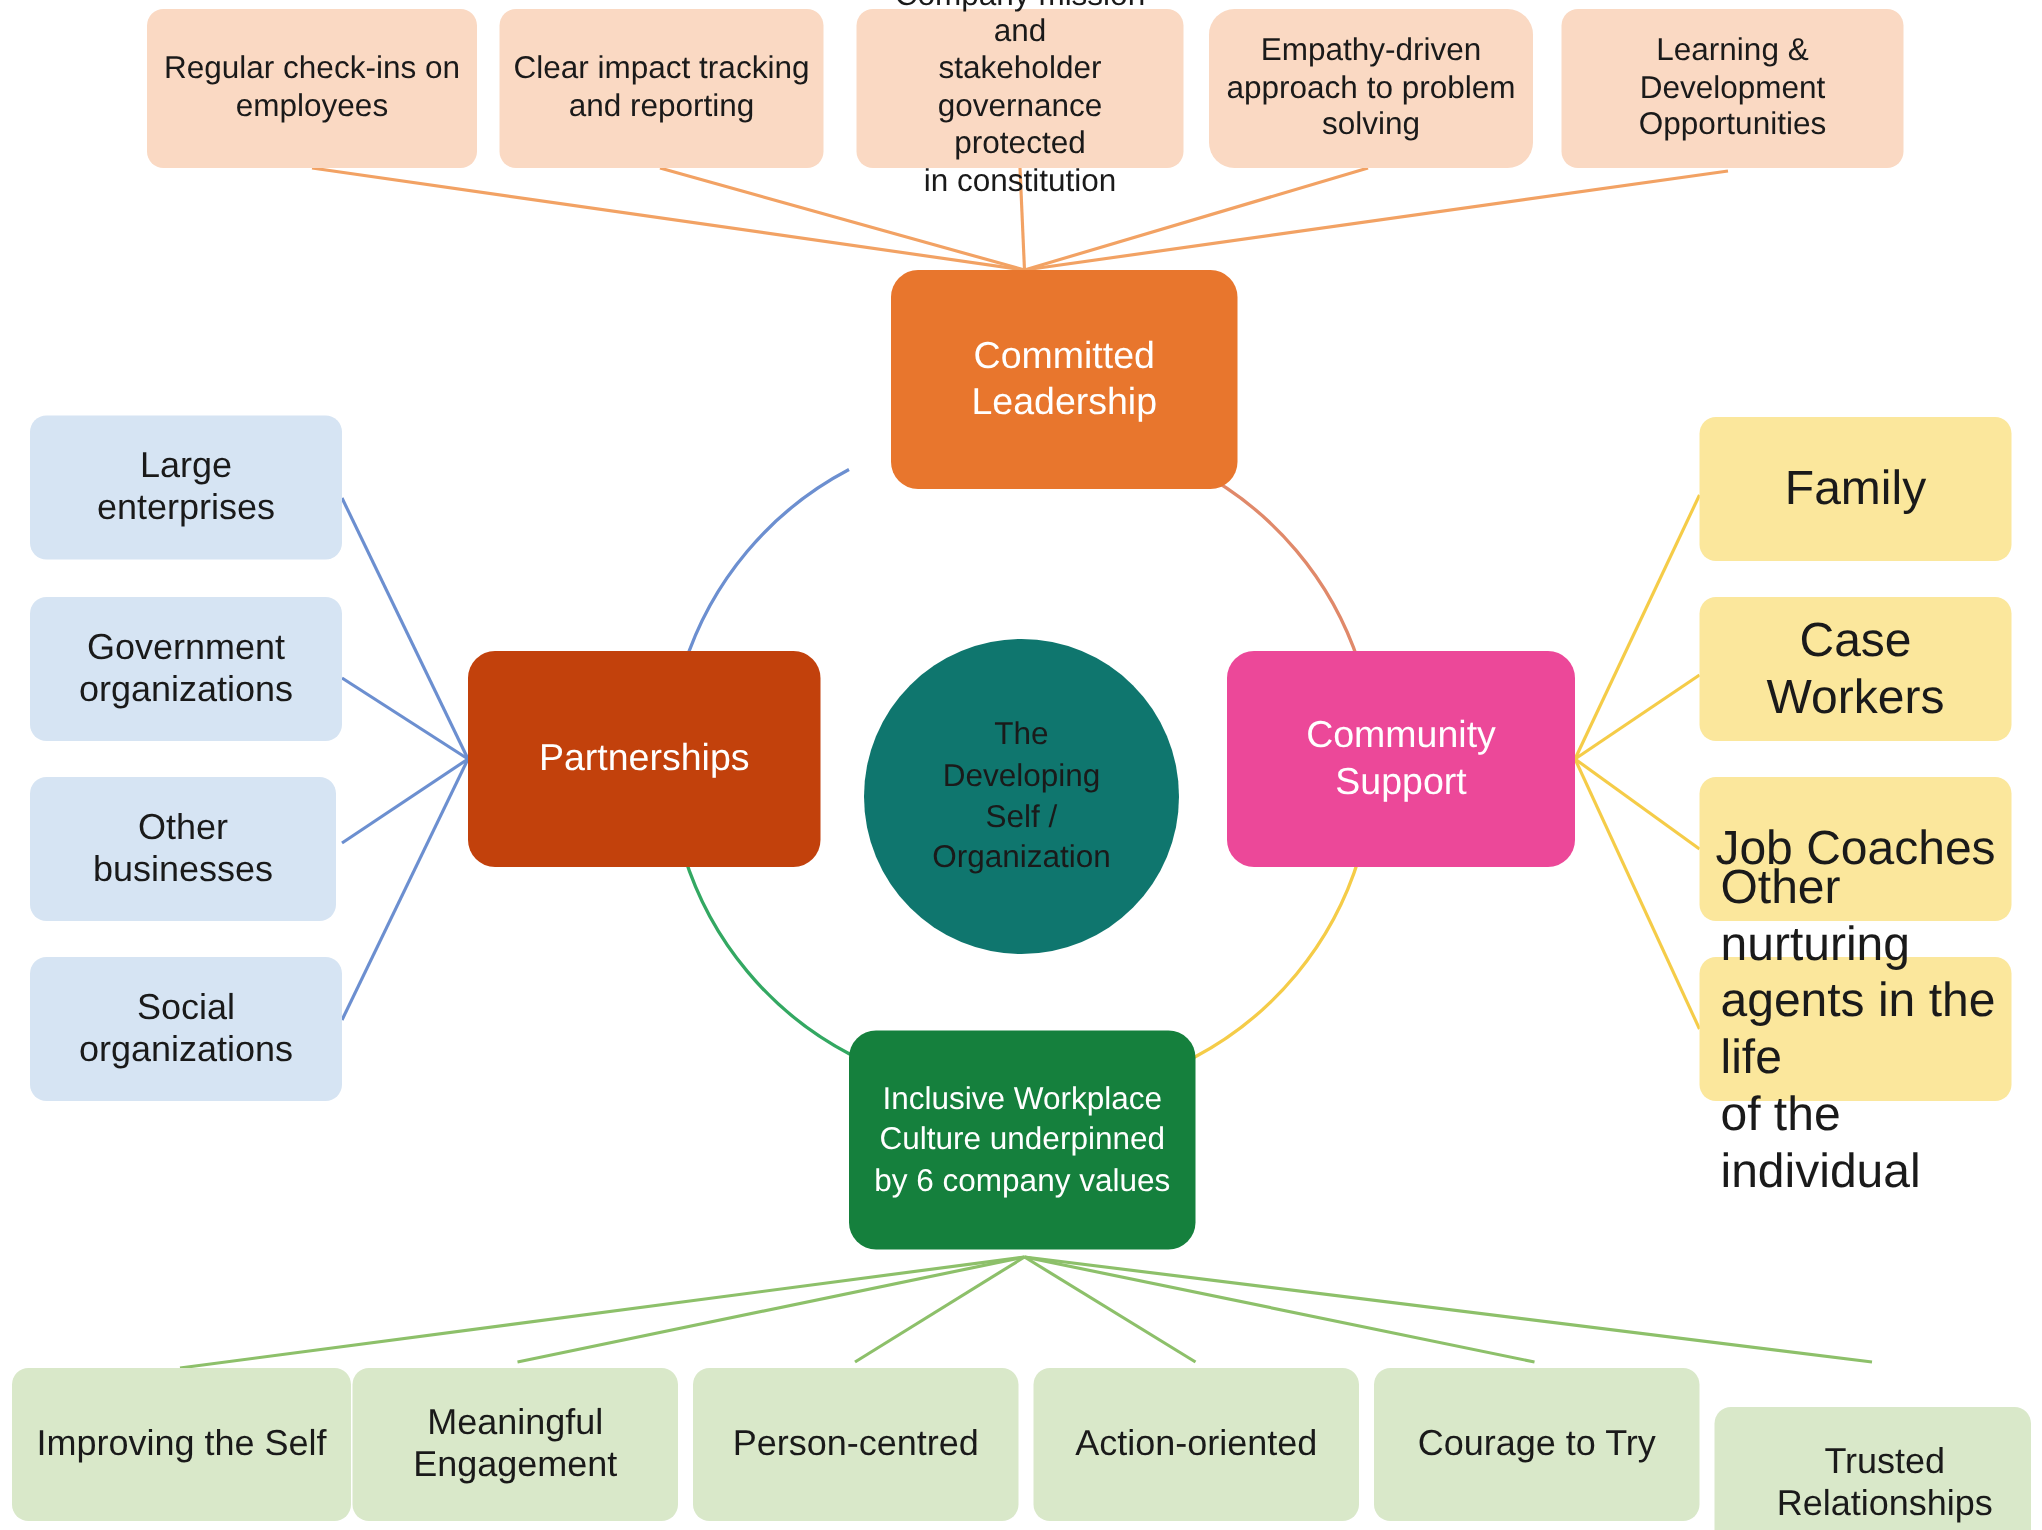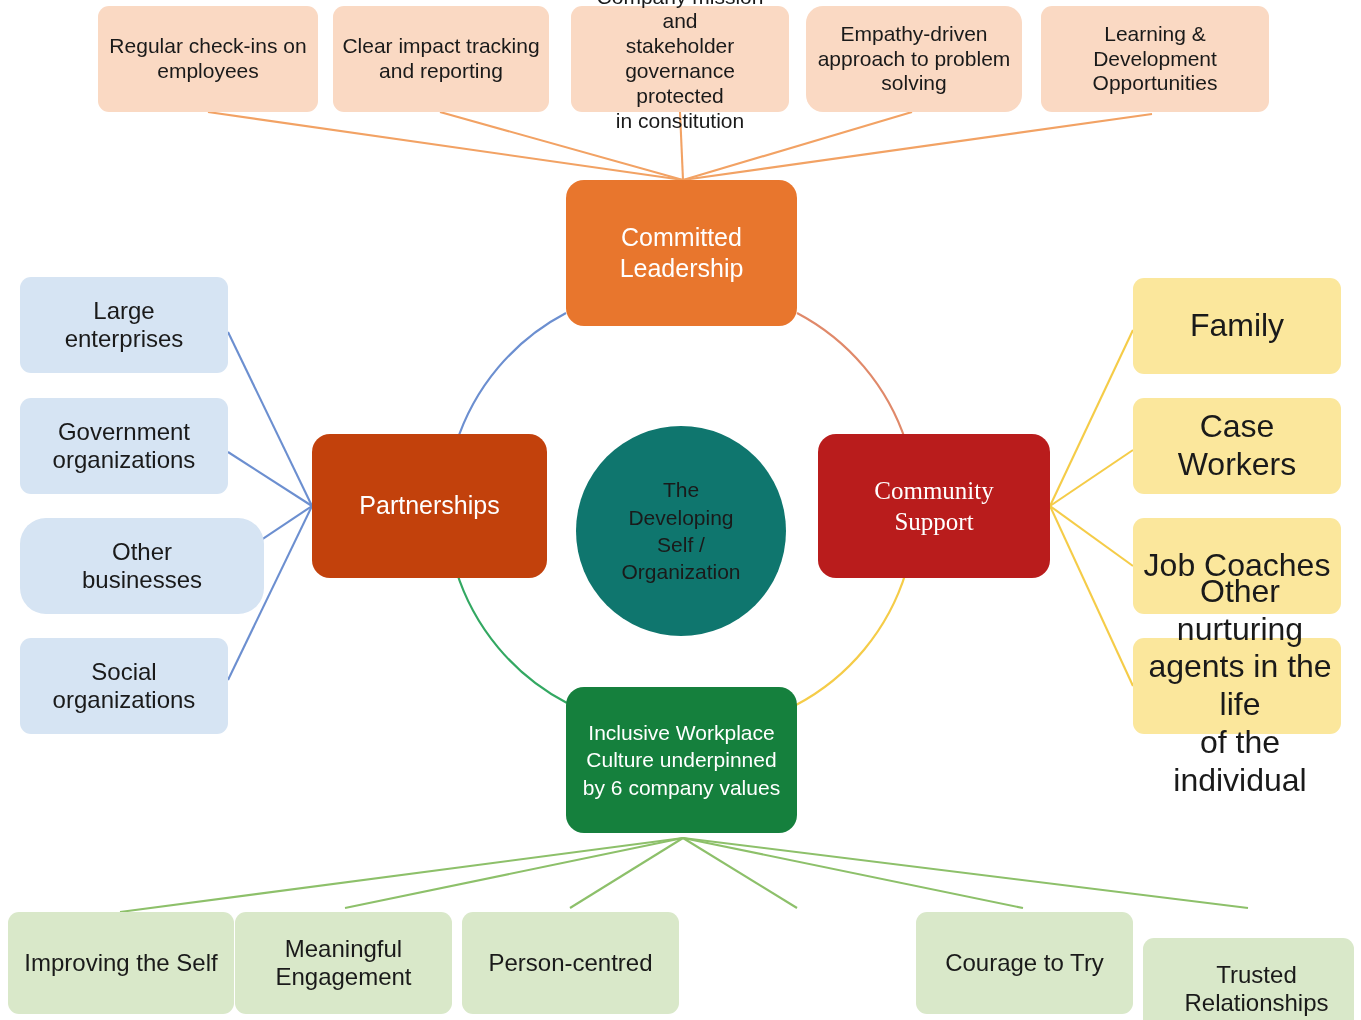--- a/index.html
+++ b/index.html
@@ -41,39 +41,39 @@
   .leaf-blue   { background: #D6E4F3; font-size: 24px; border-radius: 11px; }
   .leaf-yellow { background: #FBE79C; font-size: 32px; border-radius: 11px; }
   .leaf-green  { background: #D9E8C9; font-size: 24px; border-radius: 11px; }
 
   .hub {
     color: #ffffff;
     border-radius: 18px;
     font-size: 25px;
     line-height: 1.25;
   }
-  .hub-orange { background: #E8762D; }
+  .hub-orange { background: #E8762D; margin-left: 28px; }
   .hub-blue   { background: #c2410c; }
-  .hub-yellow { background: #b91c1c; font-family: Liberation Serif, serif; }
+  .hub-yellow { background: #ec4899; }
   .hub-green  { background: #15803d; font-size: 21px; line-height: 1.3; }
 
   .center-circle {
     position: absolute;
     border-radius: 50%;
     background: #0f766e;
     display: flex;
     align-items: center;
     justify-content: center;
     text-align: center;
     font-size: 21px;
     line-height: 1.3;
     color: #1a1a1a;
     white-space: pre-line;
   }
-  .leaf-left-align { justify-content: flex-start; text-align: center; padding-left: 14px; }
+  .leaf-left-align { justify-content: flex-start; text-align: left; padding-left: 14px; }
 </style>
 </head>
 <body>
 
 <div id="canvas">
 
   <svg id="wires" viewBox="0 0 1361 1020">
 
     <path d="M 566 313 A 225 225 0 0 0 456 444" fill="none" stroke="#6C8FD0" stroke-width="2.2"></path>
     <path d="M 456 570 A 225 225 0 0 0 567 703" fill="none" stroke="#33A862" stroke-width="2.2"></path>
@@ -124,36 +124,37 @@
 approach to problem
 solving</div>
   <div class="node leaf-orange" style="left:1041px; top:6px; width:228px; height:106px;">Learning &amp;
 Development
 Opportunities</div>
 
   <div class="node leaf-blue" style="left:20px; top:277px; width:208px; height:96px;">Large
 enterprises</div>
   <div class="node leaf-blue" style="left:20px; top:398px; width:208px; height:96px;">Government
 organizations</div>
-  <div class="node leaf-blue" style="left:20px; top:518px; width:244px; height:96px;border-radius:26px;">Other
+  <div class="node leaf-blue" style="left:20px; top:518px; width:204px; height:96px;">Other
 businesses</div>
   <div class="node leaf-blue" style="left:20px; top:638px; width:208px; height:96px;">Social
 organizations</div>
 
   <div class="node leaf-yellow" style="left:1133px; top:278px; width:208px; height:96px;">Family</div>
   <div class="node leaf-yellow" style="left:1133px; top:398px; width:208px; height:96px;">Case Workers</div>
   <div class="node leaf-yellow" style="left:1133px; top:518px; width:208px; height:96px;">Job Coaches</div>
   <div class="node leaf-yellow leaf-left-align" style="left:1133px; top:638px; width:208px; height:96px;">Other nurturing
 agents in the life
 of the individual</div>
 
   <div class="node leaf-green" style="left:8px; top:912px; width:226px; height:102px;">Improving the Self</div>
   <div class="node leaf-green" style="left:235px; top:912px; width:217px; height:102px;text-align:center;">Meaningful
 Engagement</div>
   <div class="node leaf-green" style="left:462px; top:912px; width:217px; height:102px;">Person-centred</div>
+  <div class="node leaf-green" style="left:689px; top:912px; width:217px; height:102px;">Action-oriented</div>
   <div class="node leaf-green" style="left:916px; top:912px; width:217px; height:102px;">Courage to Try</div>
   <div class="node leaf-green" style="left:1143px; top:938px; width:211px; height:102px;padding-left:24px;">Trusted
 Relationships</div>
 
   <div class="node hub hub-orange" style="left:566px; top:180px; width:231px; height:146px;">Committed
 Leadership</div>
 
   <div class="node hub hub-blue" style="left:312px; top:434px; width:235px; height:144px;">Partnerships</div>
 
   <div class="node hub hub-yellow" style="left:818px; top:434px; width:232px; height:144px;">Community

